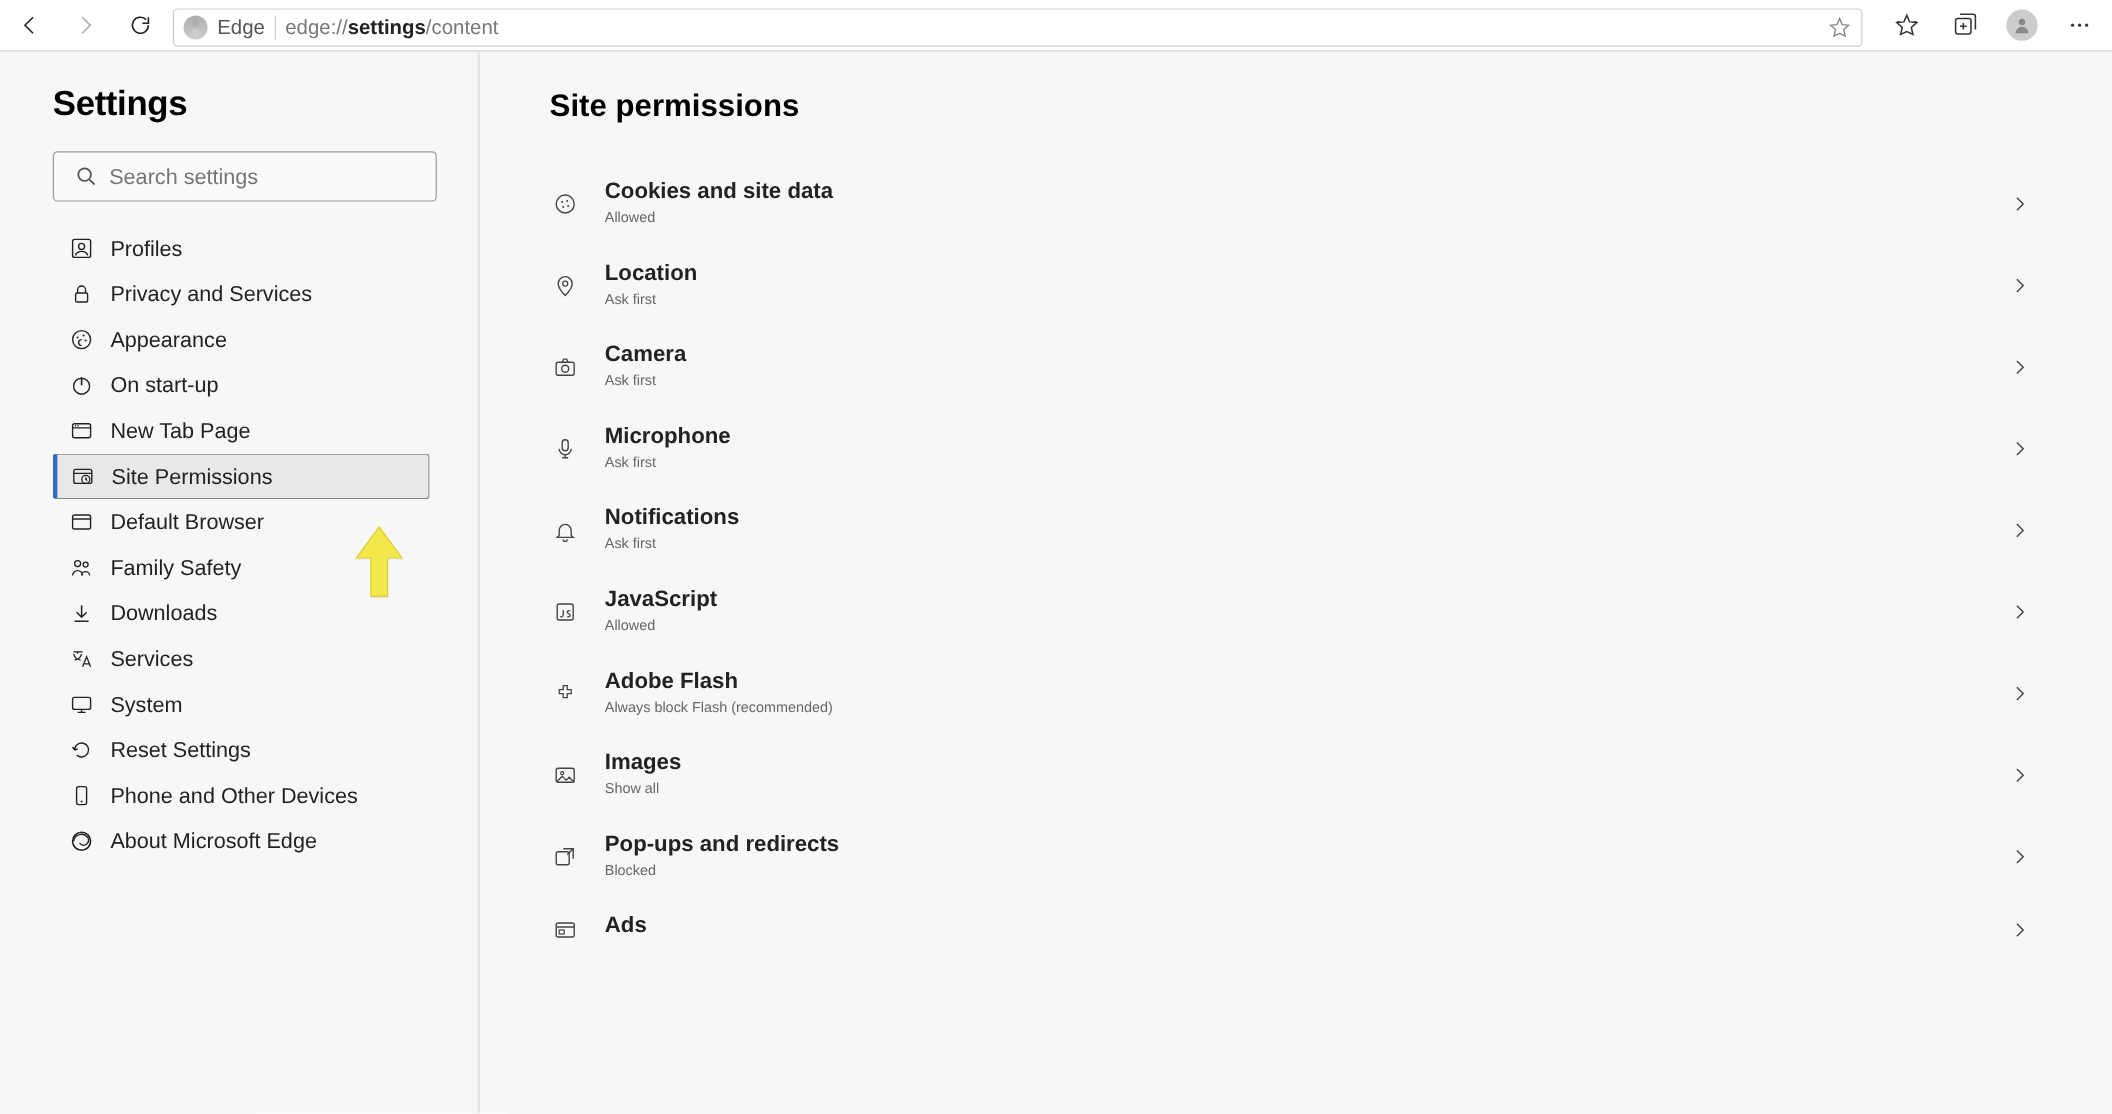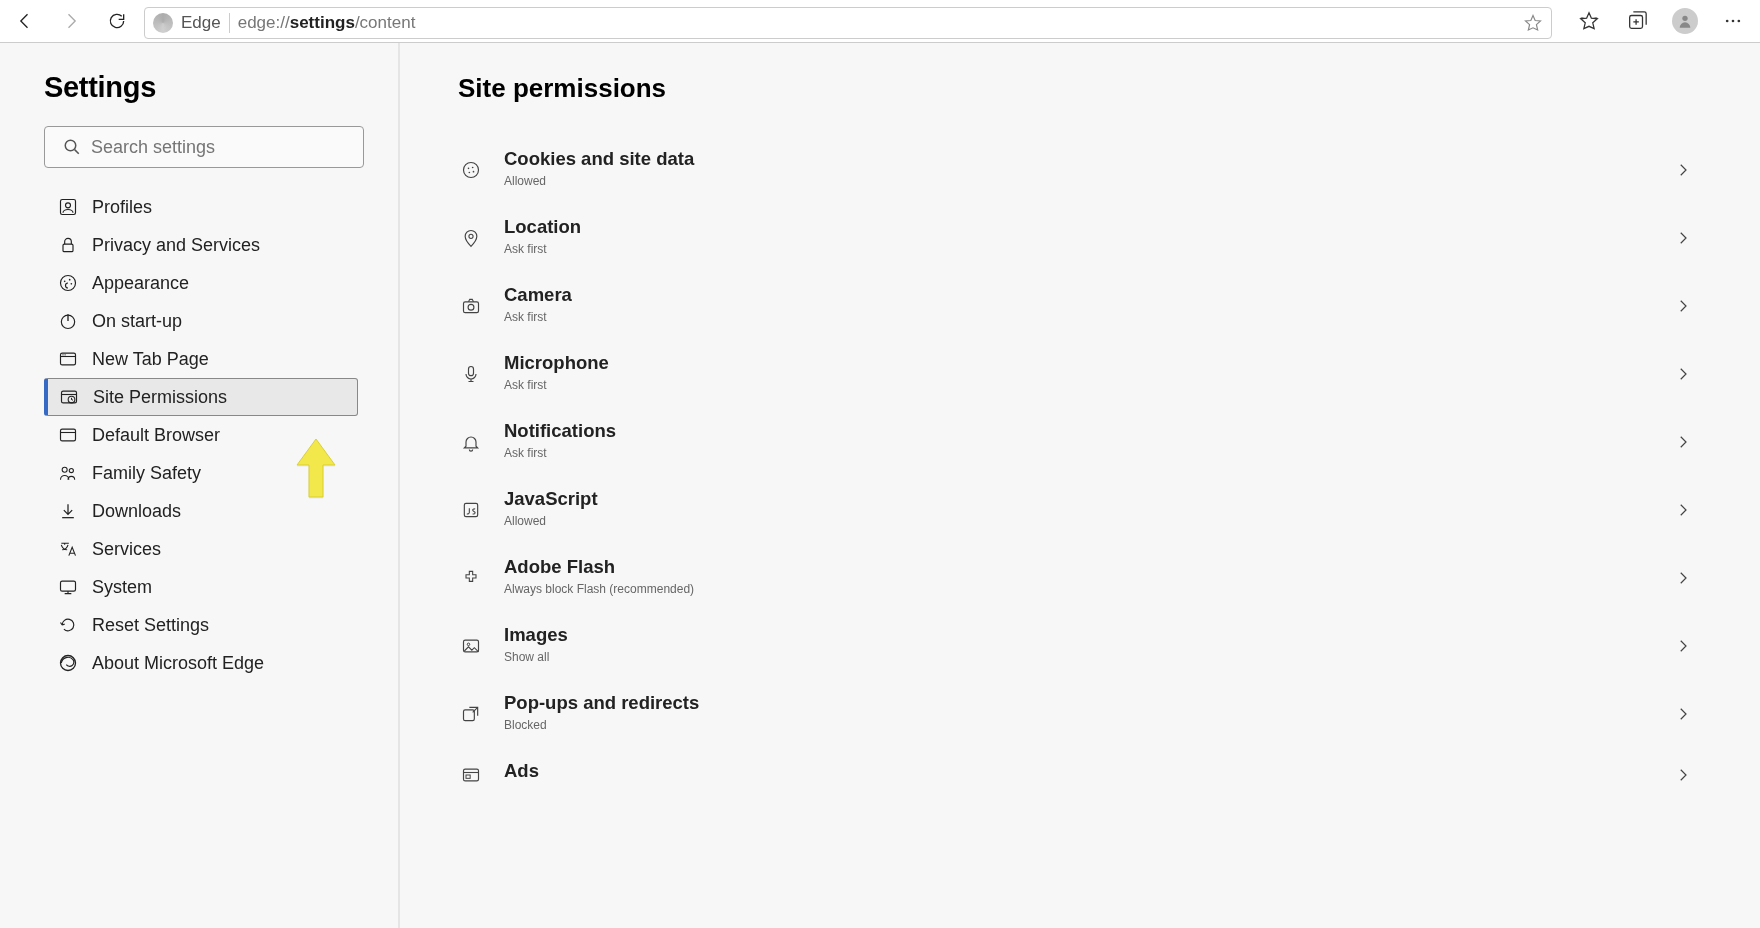--- a/index.html
+++ b/index.html
@@ -220,20 +220,28 @@
           <span class="icon">
             <svg width="20" height="20" viewBox="0 0 24 24">
               <use href="#i-reset"></use>
             </svg>
           </span>
           <span>Reset Settings</span>
         </div>
         <div class="nav-item">
           <span class="icon">
             <svg width="20" height="20" viewBox="0 0 24 24">
+              <use href="#i-phone"></use>
+            </svg>
+          </span>
+          <span>Phone and Other Devices</span>
+        </div>
+        <div class="nav-item">
+          <span class="icon">
+            <svg width="20" height="20" viewBox="0 0 24 24">
               <use href="#i-edge"></use>
             </svg>
           </span>
           <span>About Microsoft Edge</span>
         </div>
       </div>
 
     <div class="arrow-annotation">
       <svg width="42" height="62" viewBox="0 0 42 62">
           <path d="M21 2 L40 28 L28 28 L28 60 L14 60 L14 28 L2 28 Z" fill="#f2e84b" stroke="#d9cf35" stroke-width="1"></path>

